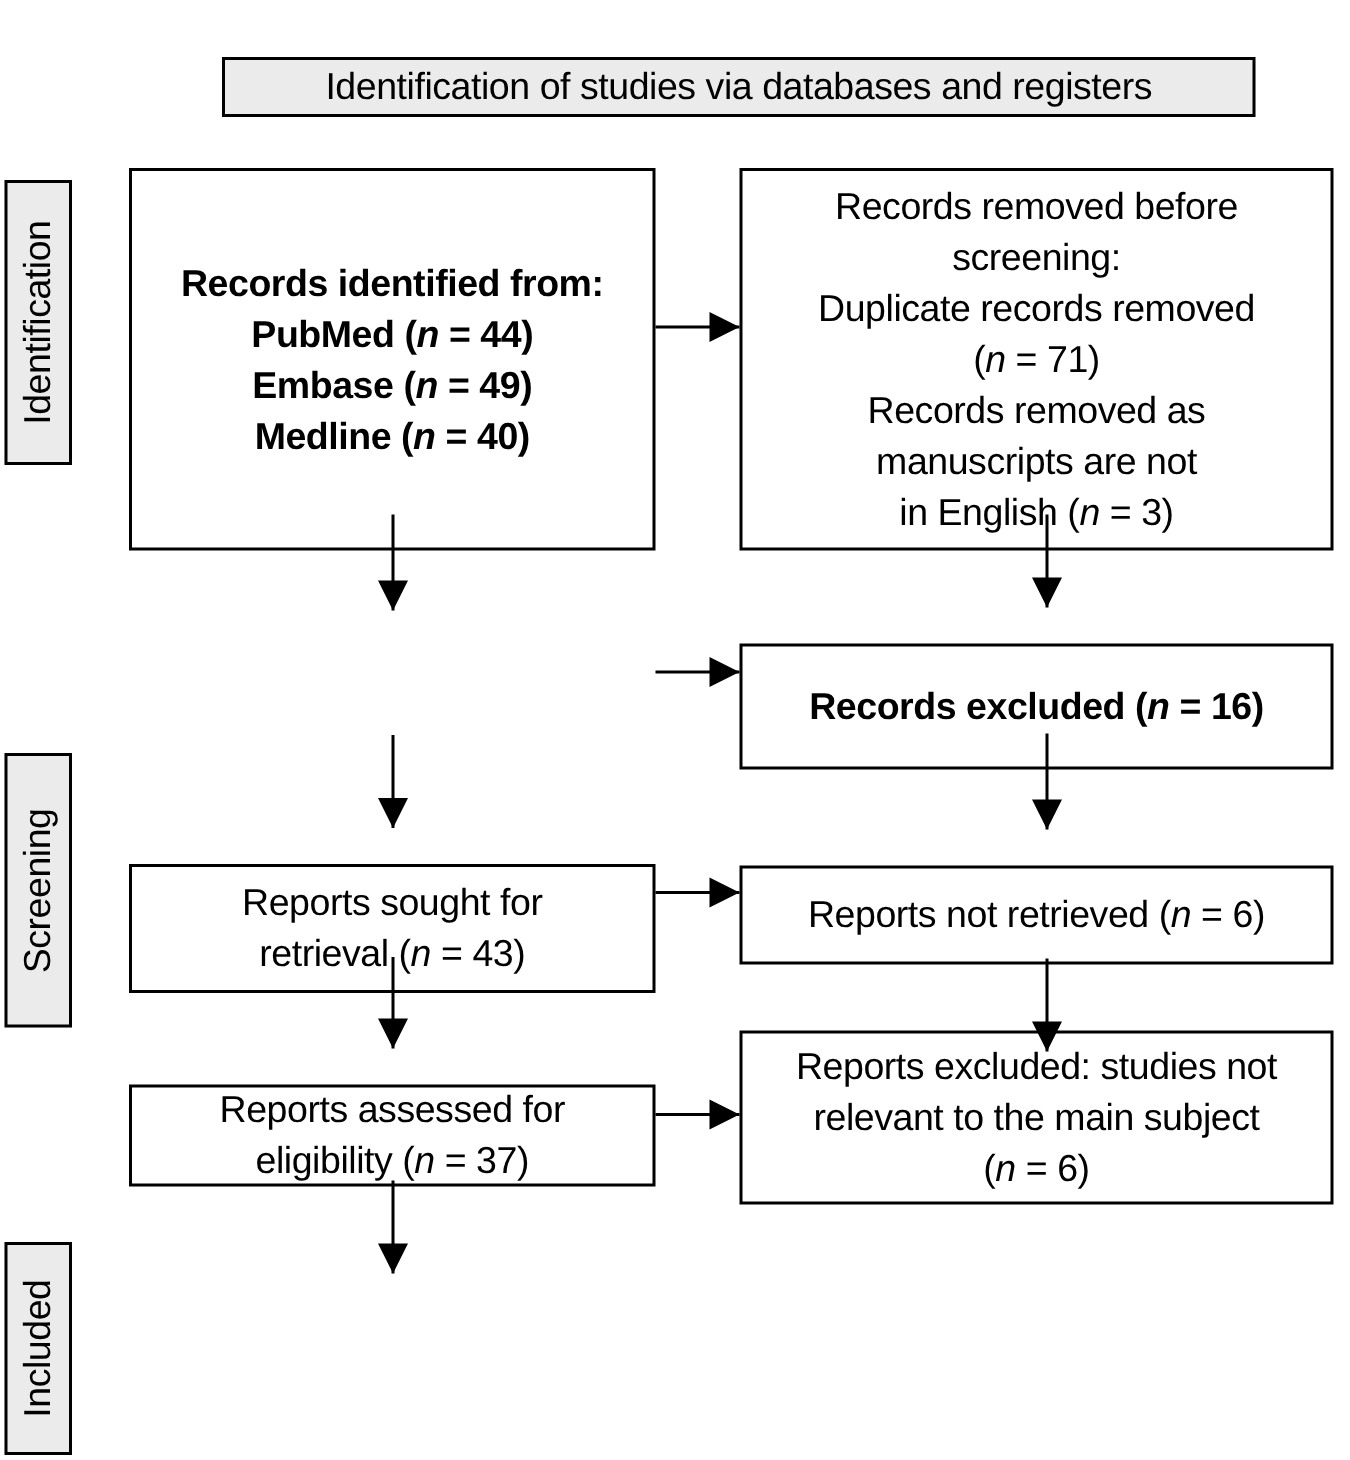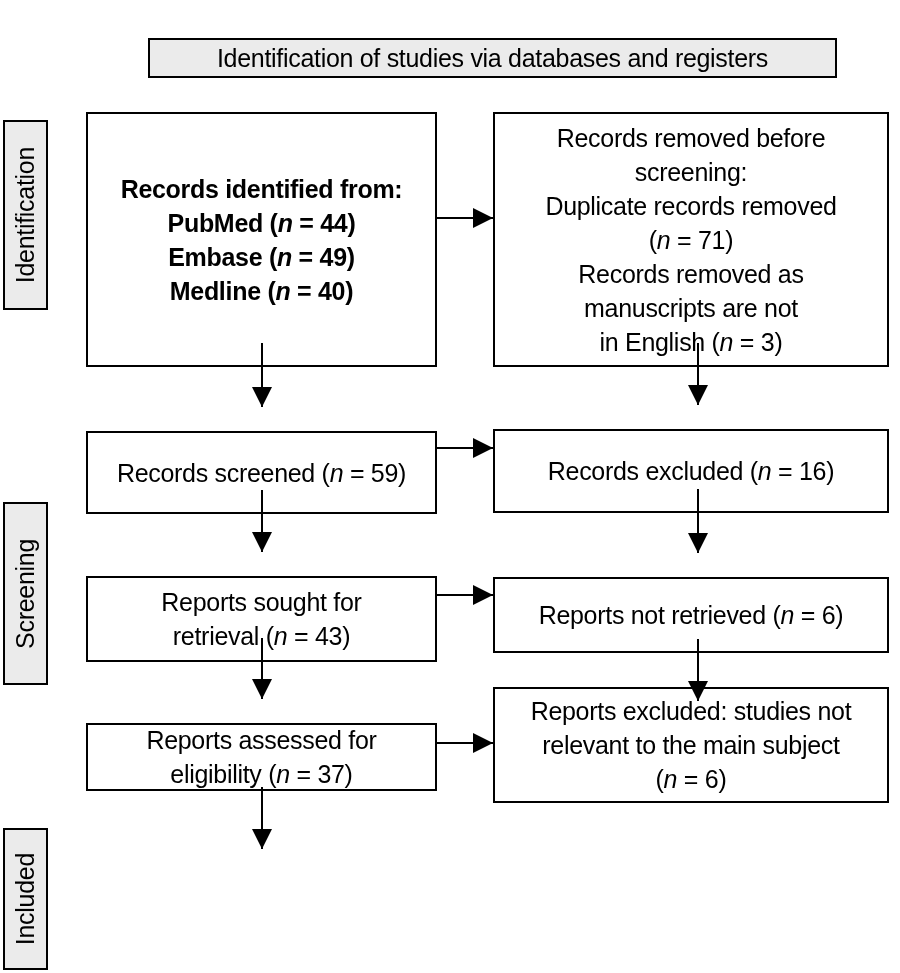--- a/index.html
+++ b/index.html
@@ -89,37 +89,34 @@
   <div class="stage" style="top:502px;height:183px;">
     <span class="vtext">Screening</span>
   </div>
   <div class="stage" style="top:828px;height:142px;">
     <span class="vtext">Included</span>
   </div>
 
   <div class="box col-left" style="top:88px;height:255px;font-weight:bold;">
     <div>Records identified from:<br>PubMed (<i>n</i> = 44)<br>Embase (<i>n</i> = 49)<br>Medline (<i>n</i> = 40)</div>
   </div>
-  <div class="box col-left" style="top:407px;height:83px;">
-    <div>Records screened (<i>n</i> = 59)</div>
-  </div>
   <div class="box col-left" style="top:552px;height:86px;">
     <div>Reports sought for<br>retrieval (<i>n</i> = 43)</div>
   </div>
   <div class="box col-left" style="top:699px;height:68px;">
     <div>Reports assessed for<br>eligibility (<i>n</i> = 37)</div>
   </div>
 
   <div class="box col-right" style="top:88px;height:255px;">
     <div>Records removed before<br>screening:<br>Duplicate records removed<br>(<i>n</i> = 71)<br>Records removed as<br>manuscripts are not<br>in English (<i>n</i> = 3)</div>
   </div>
-  <div class="box col-right" style="top:405px;height:84px;">
+  <div class="box col-right" style="top:405px;height:84px;font-weight:bold;">
     <div>Records excluded (<i>n</i> = 16)</div>
   </div>
-  <div class="box col-right" style="top:553px;height:76px;">
+  <div class="box col-right" style="top:553px;height:66px;">
     <div>Reports not retrieved (<i>n</i> = 6)</div>
   </div>
   <div class="box col-right" style="top:663px;height:116px;">
     <div>Reports excluded: studies not<br>relevant to the main subject<br>(<i>n</i> = 6)</div>
   </div>
 
   <div class="arrow-h" style="left:437px;top:217px;width:56px;"></div>
   <div class="arrow-h" style="left:437px;top:447px;width:56px;"></div>
   <div class="arrow-h" style="left:437px;top:594px;width:56px;"></div>
   <div class="arrow-h" style="left:437px;top:742px;width:56px;"></div>

